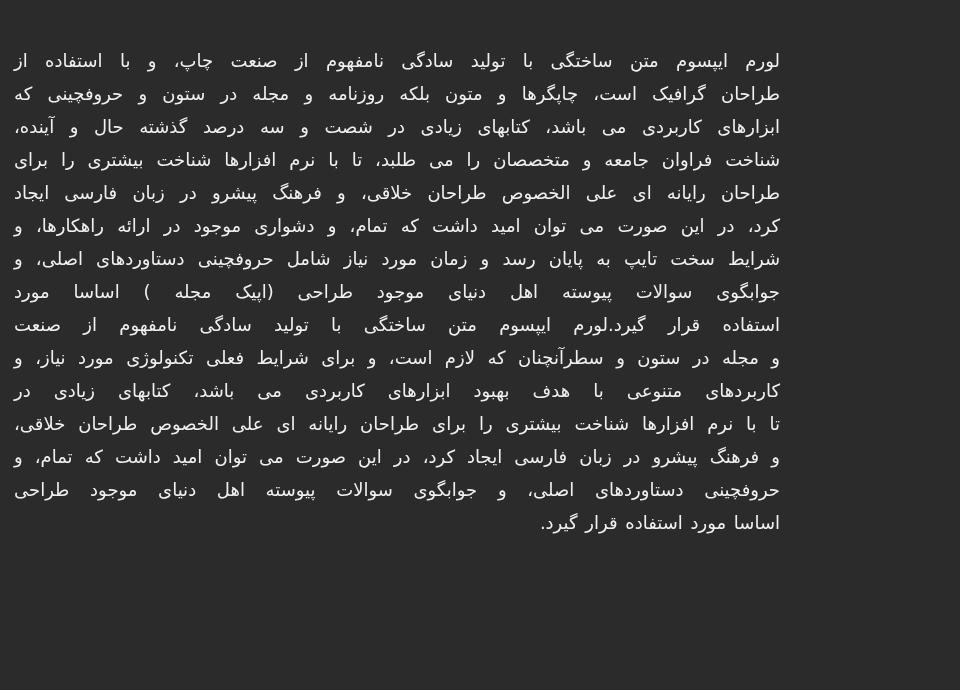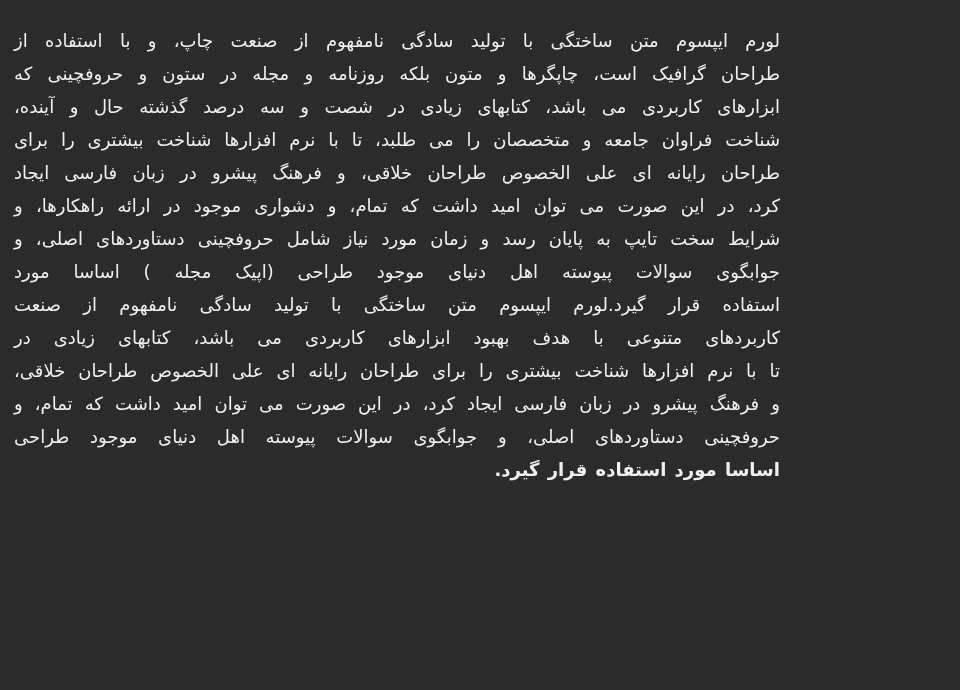--- a/index.html
+++ b/index.html
@@ -13,21 +13,21 @@
   body {
     width: 960px;
     height: 690px;
     background: var(--bg);
     overflow: hidden;
   }
   .page {
     box-sizing: border-box;
     width: 792px;
     height: 690px;
-    padding: 24px 12px 0 14px;
+    padding: 44px 12px 0 14px;
   }
   .paragraph {
     direction: rtl;
     unicode-bidi: embed;
   }
   .line {
     direction: rtl;
     font-family: "DejaVu Sans", sans-serif;
     color: var(--fg);
     font-size: 18px;
@@ -35,36 +35,36 @@
     height: 33px;
     text-align: justify;
     text-align-last: justify;
     word-spacing: 2px;
     white-space: nowrap;
     overflow: visible;
   }
   .line.last {
     text-align: right;
     text-align-last: right;
-    font-weight: bold;
   }
 </style>
 </head>
 <body>
 
 <div class="page">
   <div class="paragraph">
     <div class="line">لورم ایپسوم متن ساختگی با تولید سادگی نامفهوم از صنعت چاپ، و با استفاده از</div>
     <div class="line">طراحان گرافیک است، چاپگرها و متون بلکه روزنامه و مجله در ستون و حروفچینی که</div>
     <div class="line">ابزارهای کاربردی می باشد، کتابهای زیادی در شصت و سه درصد گذشته حال و آینده،</div>
     <div class="line">شناخت فراوان جامعه و متخصصان را می طلبد، تا با نرم افزارها شناخت بیشتری را برای</div>
     <div class="line">طراحان رایانه ای علی الخصوص طراحان خلاقی، و فرهنگ پیشرو در زبان فارسی ایجاد</div>
     <div class="line">کرد، در این صورت می توان امید داشت که تمام، و دشواری موجود در ارائه راهکارها، و</div>
     <div class="line">شرایط سخت تایپ به پایان رسد و زمان مورد نیاز شامل حروفچینی دستاوردهای اصلی، و</div>
     <div class="line">جوابگوی سوالات پیوسته اهل دنیای موجود طراحی (اپیک مجله ) اساسا مورد</div>
     <div class="line">استفاده قرار گیرد.لورم ایپسوم متن ساختگی با تولید سادگی نامفهوم از صنعت</div>
+    <div class="line">و مجله در ستون و سطرآنچنان که لازم است، و برای شرایط فعلی تکنولوژی مورد نیاز، و</div>
     <div class="line">کاربردهای متنوعی با هدف بهبود ابزارهای کاربردی می باشد، کتابهای زیادی در</div>
     <div class="line">تا با نرم افزارها شناخت بیشتری را برای طراحان رایانه ای علی الخصوص طراحان خلاقی،</div>
     <div class="line">و فرهنگ پیشرو در زبان فارسی ایجاد کرد، در این صورت می توان امید داشت که تمام، و</div>
     <div class="line">حروفچینی دستاوردهای اصلی، و جوابگوی سوالات پیوسته اهل دنیای موجود طراحی</div>
     <div class="line last">اساسا مورد استفاده قرار گیرد.</div>
   </div>
 </div>
 
 </body></html>

